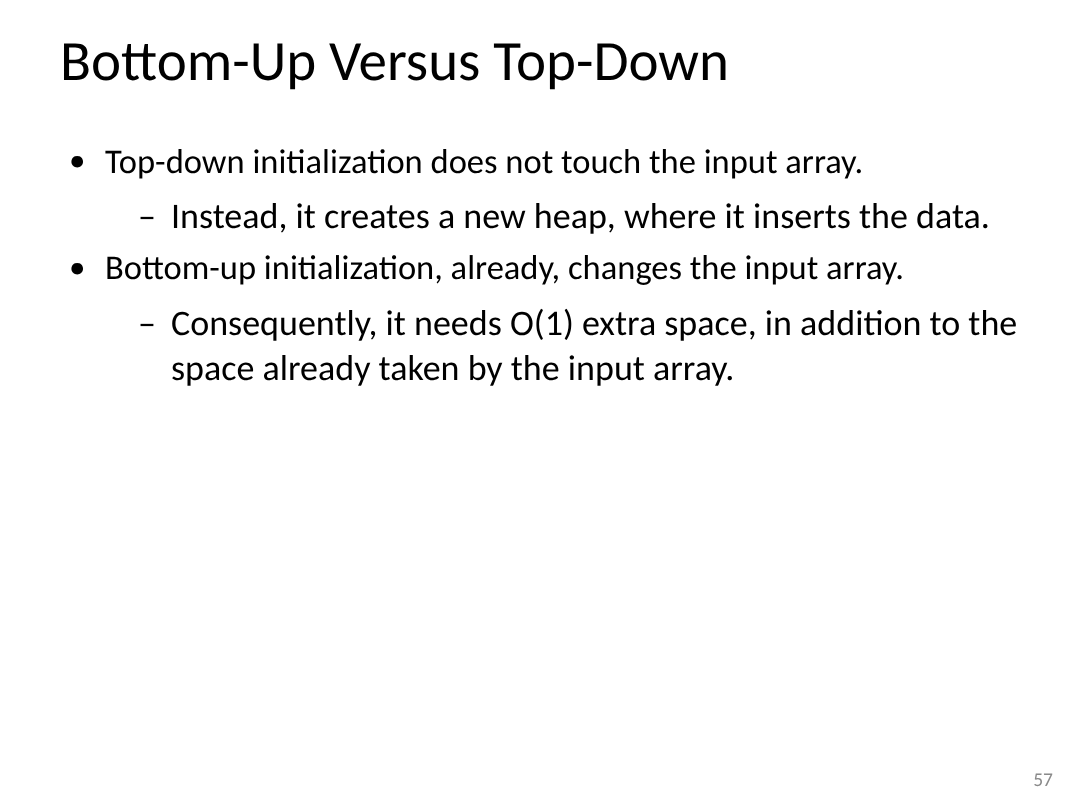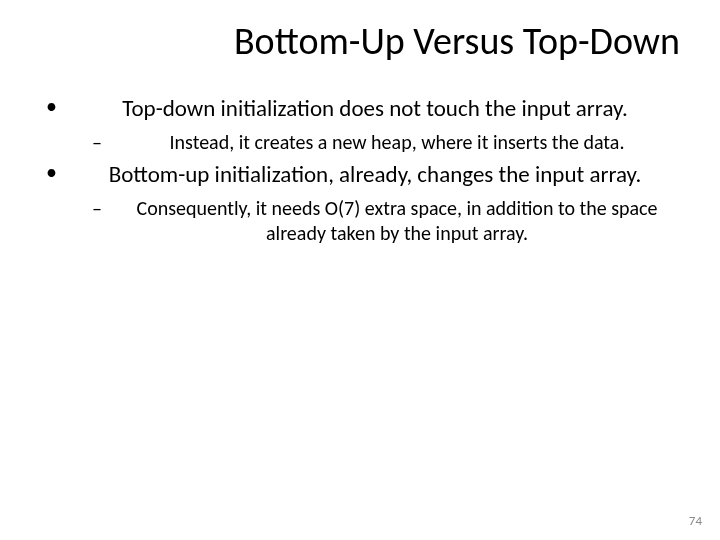--- a/index.html
+++ b/index.html
@@ -1,23 +1,23 @@
 <!DOCTYPE html>
 <html><head>
 <meta charset="utf-8">
 <style>
   * { margin: 0; padding: 0; box-sizing: border-box; }
   html, body { width: 720px; height: 540px; background: #fff; font-family: Calibri, "Segoe UI", Arial, sans-serif; color: #000; }
   .slide { width: 720px; height: 540px; position: relative; padding: 18px 40px 0 40px; }
-  .title { font-size: 38px; font-weight: 400; text-align: right; margin: 0 0 30px 0; letter-spacing: 0; }
+  .title { font-size: 38px; font-weight: 400; text-align: left; margin: 0 0 30px 0; letter-spacing: 0; }
   .content { font-size: 23px; line-height: 1.22; }
-  ul.level1 { list-style: none; padding-left: 0; text-align: center; }
+  ul.level1 { list-style: none; padding-left: 0; }
   ul.level1 > li { position: relative; padding-left: 30px; margin-bottom: 6px; }
   ul.level1 > li::before { content: "•"; position: absolute; left: 6px; top: 0; font-size: 22px; }
-  ul.level2 { list-style: none; padding-left: 22px; margin-top: 8px; font-size: 20px; }
+  ul.level2 { list-style: none; padding-left: 22px; margin-top: 8px; font-size: 24px; }
   ul.level2 > li { position: relative; padding-left: 22px; margin-bottom: 4px; }
   ul.level2 > li::before { content: "–"; position: absolute; left: 0; top: 0; }
   .slide-number { position: absolute; right: 18px; bottom: 12px; font-size: 13px; color: #8a8a8a; }
 </style>
 </head>
 <body>
 
 <div class="slide">
   <h1 class="title">Bottom-Up Versus Top-Down</h1>
 
@@ -25,20 +25,20 @@
     <ul class="level1">
       <li>
         <span>Top-down initialization does not touch the input array.</span>
         <ul class="level2">
           <li><span>Instead, it creates a new heap, where it inserts the data.</span></li>
         </ul>
       </li>
       <li>
         <span>Bottom-up initialization, already, changes the input array.</span>
         <ul class="level2">
-          <li><span>Consequently, it needs O(7) extra space, in addition to the space already taken by the input array.</span></li>
+          <li><span>Consequently, it needs O(1) extra space, in addition to the space already taken by the input array.</span></li>
         </ul>
       </li>
     </ul>
   </div>
 
-  <div class="slide-number">74</div>
+  <div class="slide-number">57</div>
 </div>
 
 </body></html>

